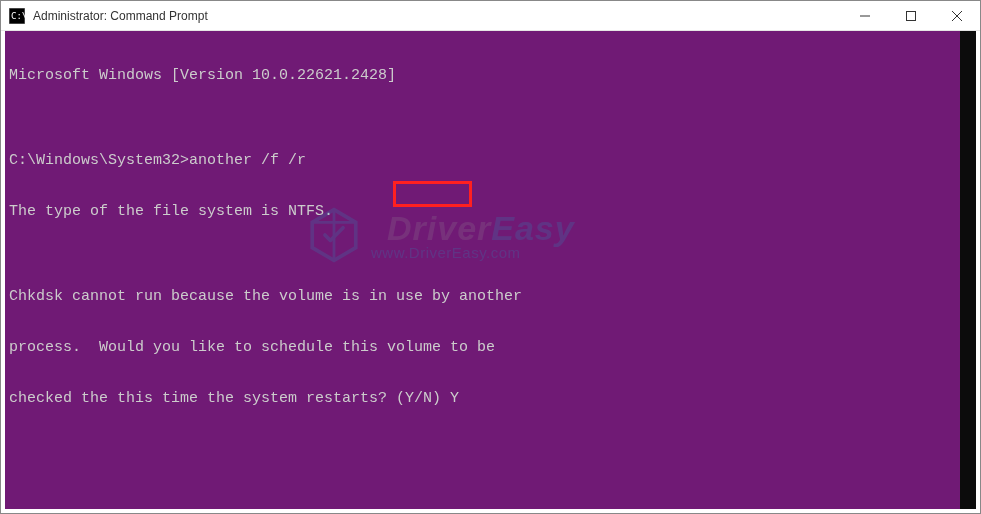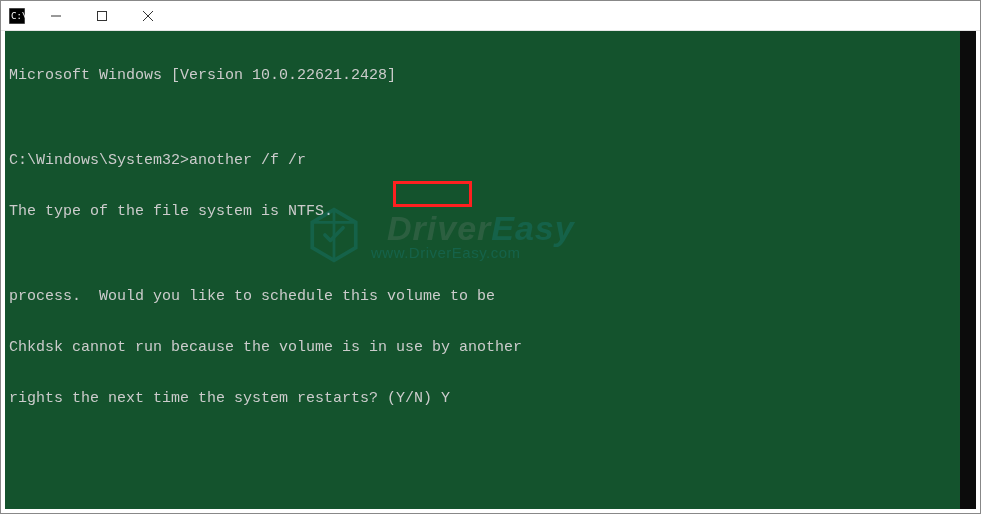--- a/index.html
+++ b/index.html
@@ -59,21 +59,21 @@
       justify-content: center;
       color: #333;
       font-family: "Segoe UI", sans-serif;
     }
     .win-btn svg {
       width: 10px;
       height: 10px;
     }
     .terminal {
       flex: 1;
-      background: #14532d;
+      background: #701a75;
       color: #cccccc;
       font-family: "Consolas", "Courier New", monospace;
       font-size: 15px;
       line-height: 17px;
       padding: 2px 4px;
       position: relative;
       white-space: pre;
       overflow: hidden;
       margin: 0 4px 4px 4px;
     }
@@ -141,20 +141,21 @@
 <body>
 
 <div class="window">
   <div class="titlebar">
     <span class="app-icon">
       <svg viewBox="0 0 16 16">
         <rect x="0" y="0" width="16" height="16" fill="#000" stroke="#888" stroke-width="1"></rect>
         <text x="2" y="11" font-size="9" fill="#fff" font-family="monospace">C:\</text>
       </svg>
     </span>
+    <span class="title-text">Administrator: Command Prompt</span>
     <div class="window-controls">
       <div class="win-btn">
         <svg viewBox="0 0 10 10">
             <line x1="0" y1="5" x2="10" y2="5" stroke="#333" stroke-width="1"></line>
           </svg>
       </div>
       <div class="win-btn">
         <svg viewBox="0 0 10 10">
             <rect x="0.5" y="0.5" width="9" height="9" fill="none" stroke="#333" stroke-width="1"></rect>
           </svg>
@@ -167,23 +168,23 @@
       </div>
     </div>
   </div>
 
   <div class="terminal">
     <div class="terminal-line">Microsoft Windows [Version 10.0.22621.2428]</div>
     <div class="terminal-line"></div>
     <div class="terminal-line"><span>C:\Windows\System32&gt;</span><span>another /f /r</span></div>
     <div class="terminal-line">The type of the file system is NTFS.</div>
     <div class="terminal-line"></div>
+    <div class="terminal-line">Chkdsk cannot run because the volume is in use by another</div>
     <div class="terminal-line">process.  Would you like to schedule this volume to be</div>
-    <div class="terminal-line">Chkdsk cannot run because the volume is in use by another</div>
-    <div class="terminal-line"><span>rights the next time the system restarts? (Y/N) </span><span>Y</span></div>
+    <div class="terminal-line"><span>checked the this time the system restarts? (Y/N) </span><span>Y</span></div>
     <div class="terminal-line"></div>
     
     <div class="terminal-line"></div>
     
 
     <div class="highlight-box" id="hl" style="top: 150px; left: 388px; width: 79px; height: 26px;"></div>
 
     <div class="watermark">
       <svg class="watermark-icon" viewBox="0 0 64 64">
         <path d="M32 4 L56 18 L56 46 L32 60 L8 46 L8 18 Z" fill="none" stroke="#1aa7c9" stroke-width="4"></path>

